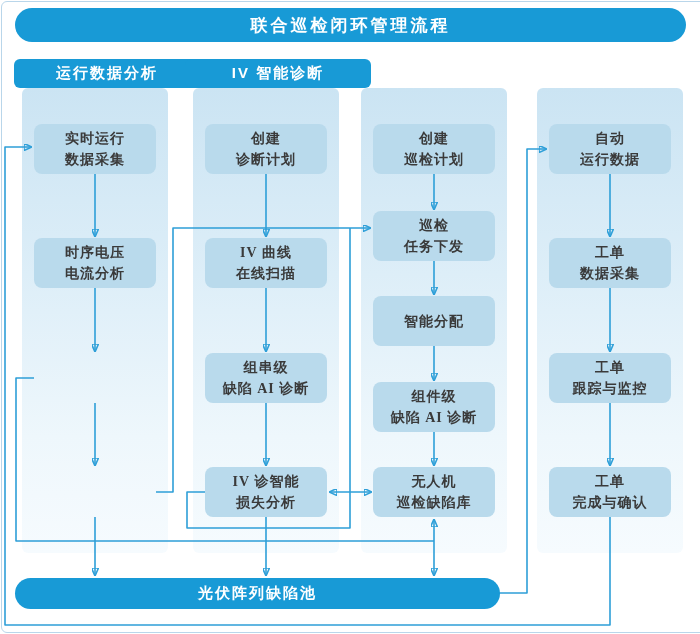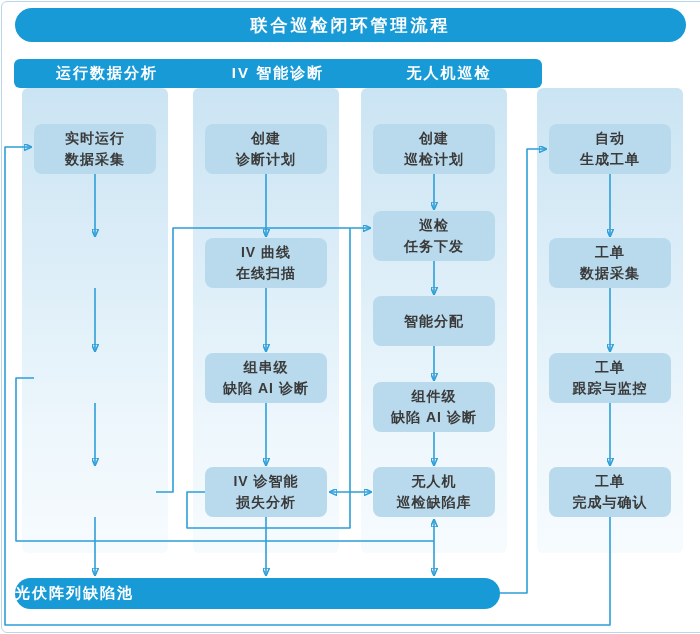--- a/index.html
+++ b/index.html
@@ -25,25 +25,26 @@
   }
   .panel{
     position:absolute;top:88px;height:465px;width:146px;border-radius:6px;
     background:linear-gradient(180deg,#cbe4f3 0%,#ddeef8 40%,#eef7fc 75%,#f6fbfe 100%);
   }
   .pbox{
     position:absolute;width:122px;height:50px;background:#b9daec;border-radius:8px;
     display:flex;flex-direction:column;align-items:center;justify-content:center;
     color:#3a3a3a;font-size:14px;font-weight:600;letter-spacing:1px;line-height:21px;
     text-align:center;
+    font-family:Liberation Serif, serif;
   }
   .pool-bar{
     position:absolute;left:15px;top:578px;width:485px;height:31px;
     background:#189ad6;border-radius:16px;color:#ffffff;
-    display:flex;align-items:center;justify-content:flex-start;
+    display:flex;align-items:center;justify-content:center;
     font-size:15px;font-weight:bold;letter-spacing:2px;
   }
   svg.connectors{position:absolute;left:0;top:0;pointer-events:none;}
   svg.connectors path{stroke:#2e9fd8;stroke-width:1.6;fill:none;stroke-linejoin:round;}
 </style>
 </head>
 <body>
 
 <div id="canvas">
 
@@ -96,27 +97,28 @@
   <div class="title-bar">
     <span>联合巡检闭环管理流程</span>
   </div>
 
   <div class="chip" style="left:14px">
       <span>运行数据分析</span>
     </div>
   <div class="chip" style="left:185px">
       <span>IV 智能诊断</span>
     </div>
-  <div class="chip" style="left:356px">
-      <span>无人机巡检</span>
-    </div>
 
   <div class="pbox" style="left:34px;top:124px">
     <div>实时运行</div>
     <div>数据采集</div>
+  </div>
+  <div class="pbox" style="left:34px;top:238px">
+    <div>时序电压</div>
+    <div>电流分析</div>
   </div>
 
   <div class="pbox" style="left:205px;top:124px">
     <div>创建</div>
     <div>诊断计划</div>
   </div>
   <div class="pbox" style="left:205px;top:238px">
     <div>IV 曲线</div>
     <div>在线扫描</div>
   </div>
@@ -145,21 +147,21 @@
     <div>组件级</div>
     <div>缺陷 AI 诊断</div>
   </div>
   <div class="pbox" style="left:373px;top:467px">
     <div>无人机</div>
     <div>巡检缺陷库</div>
   </div>
 
   <div class="pbox" style="left:549px;top:124px">
     <div>自动</div>
-    <div>生成工单</div>
+    <div>运行数据</div>
   </div>
   <div class="pbox" style="left:549px;top:238px">
     <div>工单</div>
     <div>数据采集</div>
   </div>
   <div class="pbox" style="left:549px;top:353px">
     <div>工单</div>
     <div>跟踪与监控</div>
   </div>
   <div class="pbox" style="left:549px;top:467px">

